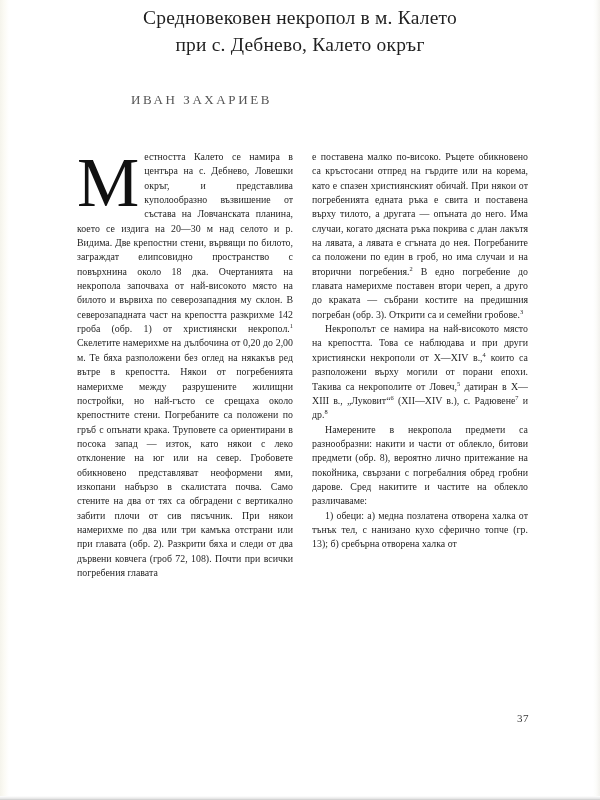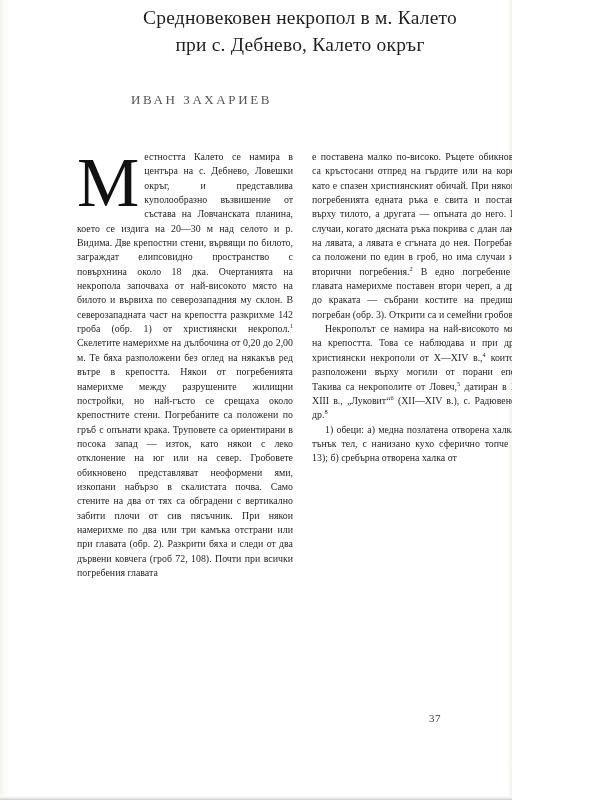--- a/index.html
+++ b/index.html
@@ -3,21 +3,21 @@
 <meta charset="utf-8">
 <style>
   html, body {
     margin: 0;
     padding: 0;
     background: #ffffff;
   }
 
   #page {
     position: relative;
-    width: 512px;
+    width: 600px;
     height: 800px;
     background: #ffffff;
     overflow: hidden;
     font-family: "Liberation Serif", "DejaVu Serif", serif;
     color: #1a1a1a;
   }
 
   
   .scan-edge-left {
     position: absolute;
@@ -141,20 +141,21 @@
 
   <div class="columns">
 
     <div class="col">
       <p class="para dropcap-para">Местността Калето се намира в центъра на с. Дебнево, Ловешки окръг, и представлива куполообразно възвишение от състава на Ловчанската планина, което се издига на 20—30 м над селото и р. Видима. Две крепостни стени, вървящи по билото, заграждат елипсовидно пространство с повърхнина около 18 дка. Очертанията на некропола започваха от най-високото място на билото и вървиха по северозападния му склон. В северозападната част на крепостта разкрихме 142 гроба (обр. 1) от християнски некропол.<sup>1</sup> Скелетите намерихме на дълбочина от 0,20 до 2,00 м. Те бяха разположени без оглед на някакъв ред вътре в крепостта. Някои от погребенията намерихме между разрушените жилищни постройки, но най-гъсто се срещаха около крепостните стени. Погребаните са положени по гръб с опънати крака. Труповете са ориентирани в посока запад — изток, като някои с леко отклонение на юг или на север. Гробовете обикновено представляват неоформени ями, изкопани набързо в скалистата почва. Само стените на два от тях са обградени с вертикално забити плочи от сив пясъчник. При някои намерихме по два или три камъка отстрани или при главата (обр. 2). Разкрити бяха и следи от два дървени ковчега (гроб 72, 108). Почти при всички погребения главата</p>
     </div>
 
     <div class="col">
       <p class="para">е поставена малко по-високо. Ръцете обикновено са кръстосани отпред на гърдите или на корема, като е спазен християнският обичай. При някои от погребенията едната ръка е свита и поставена върху тилото, а другата — опъната до него. Има случаи, когато дясната ръка покрива с длан лакътя на лявата, а лявата е сгъната до нея. Погребаните са положени по един в гроб, но има случаи и на вторични погребения.<sup>2</sup> В едно погребение до главата намерихме поставен втори череп, а друго до краката — събрани костите на предишния погребан (обр. 3). Открити са и семейни гробове.<sup>3</sup></p>
       <p class="para">Некрополът се намира на най-високото място на крепостта. Това се наблюдава и при други християнски некрополи от X—XIV в.,<sup>4</sup> които са разположени върху могили от порани епохи. Такива са некрополите от Ловеч,<sup>5</sup> датиран в X—XIII в., „Луковит“<sup>6</sup> (XII—XIV в.), с. Радювене<sup>7</sup> и др.<sup>8</sup></p>
+      <p class="para">Намерените в некропола предмети са разнообразни: накити и части от облекло, битови предмети (обр. 8), вероятно лично притежание на покойника, свързани с погребалния обред гробни дарове. Сред накитите и частите на облекло различаваме:</p>
       <p class="para">1) обеци: а) медна позлатена отворена халка от тънък тел, с нанизано кухо сферично топче (гр. 13); б) сребърна отворена халка от</p>
     </div>
 
   </div>
 
   <div class="folio">37</div>
 
 </div>
 
 </body></html>

